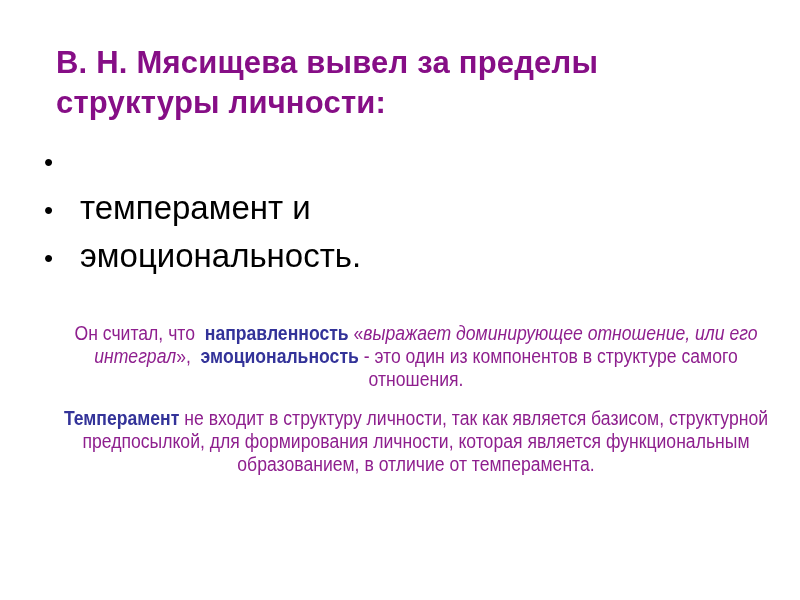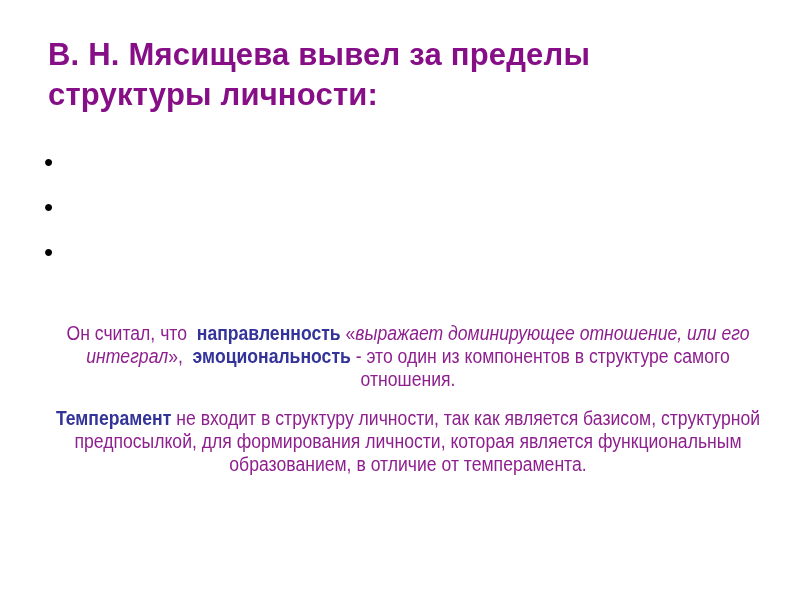--- a/index.html
+++ b/index.html
@@ -13,21 +13,21 @@
     width: 800px;
     height: 600px;
     background: #ffffff;
     overflow: hidden;
   }
   .title {
     position: absolute;
     left: 48px;
     top: 35px;
     width: 640px;
-    margin: 0;
+    margin: 8px;
     font-size: 31px;
     font-weight: bold;
     line-height: 40px;
     color: #860E86;
     letter-spacing: 0.2px;
   }
   .bullets {
     position: absolute;
     left: 44px;
     top: 140px;
@@ -44,21 +44,21 @@
   }
   .dot {
     width: 36px;
     flex-shrink: 0;
     font-size: 26px;
     color: #000000;
   }
   .paragraphs {
     position: absolute;
     top: 322px;
-    left: 8px;
+    left: 16px;
     width: 684px;
   }
   .para {
     width: 820px;
     margin: 0 0 0 -10px;
     transform: scaleX(0.88);
     transform-origin: 50% 0;
     text-align: center;
     font-size: 20px;
     line-height: 23px;
@@ -81,23 +81,25 @@
 <div class="slide">
 
   <h1 class="title">В. Н. Мясищева вывел за пределы структуры личности:</h1>
 
   <ul class="bullets">
     <li class="bullet-item">
       <span class="dot">•</span>
     </li>
     <li class="bullet-item">
       <span class="dot">•</span>
+      <span>темперамент и</span>
     </li>
     <li class="bullet-item">
       <span class="dot">•</span>
+      <span>эмоциональность.</span>
     </li>
   </ul>
 
   <div class="paragraphs">
 
     <p class="para">
       <span>Он считал, что&nbsp; </span><span class="term">направленность</span><span> «</span><span class="quoted">выражает доминирующее отношение, или его интеграл</span><span>»,&nbsp; </span><span class="term">эмоциональность</span><span> - это один из компонентов в структуре самого отношения.</span>
     </p>
 
     <p class="para">

